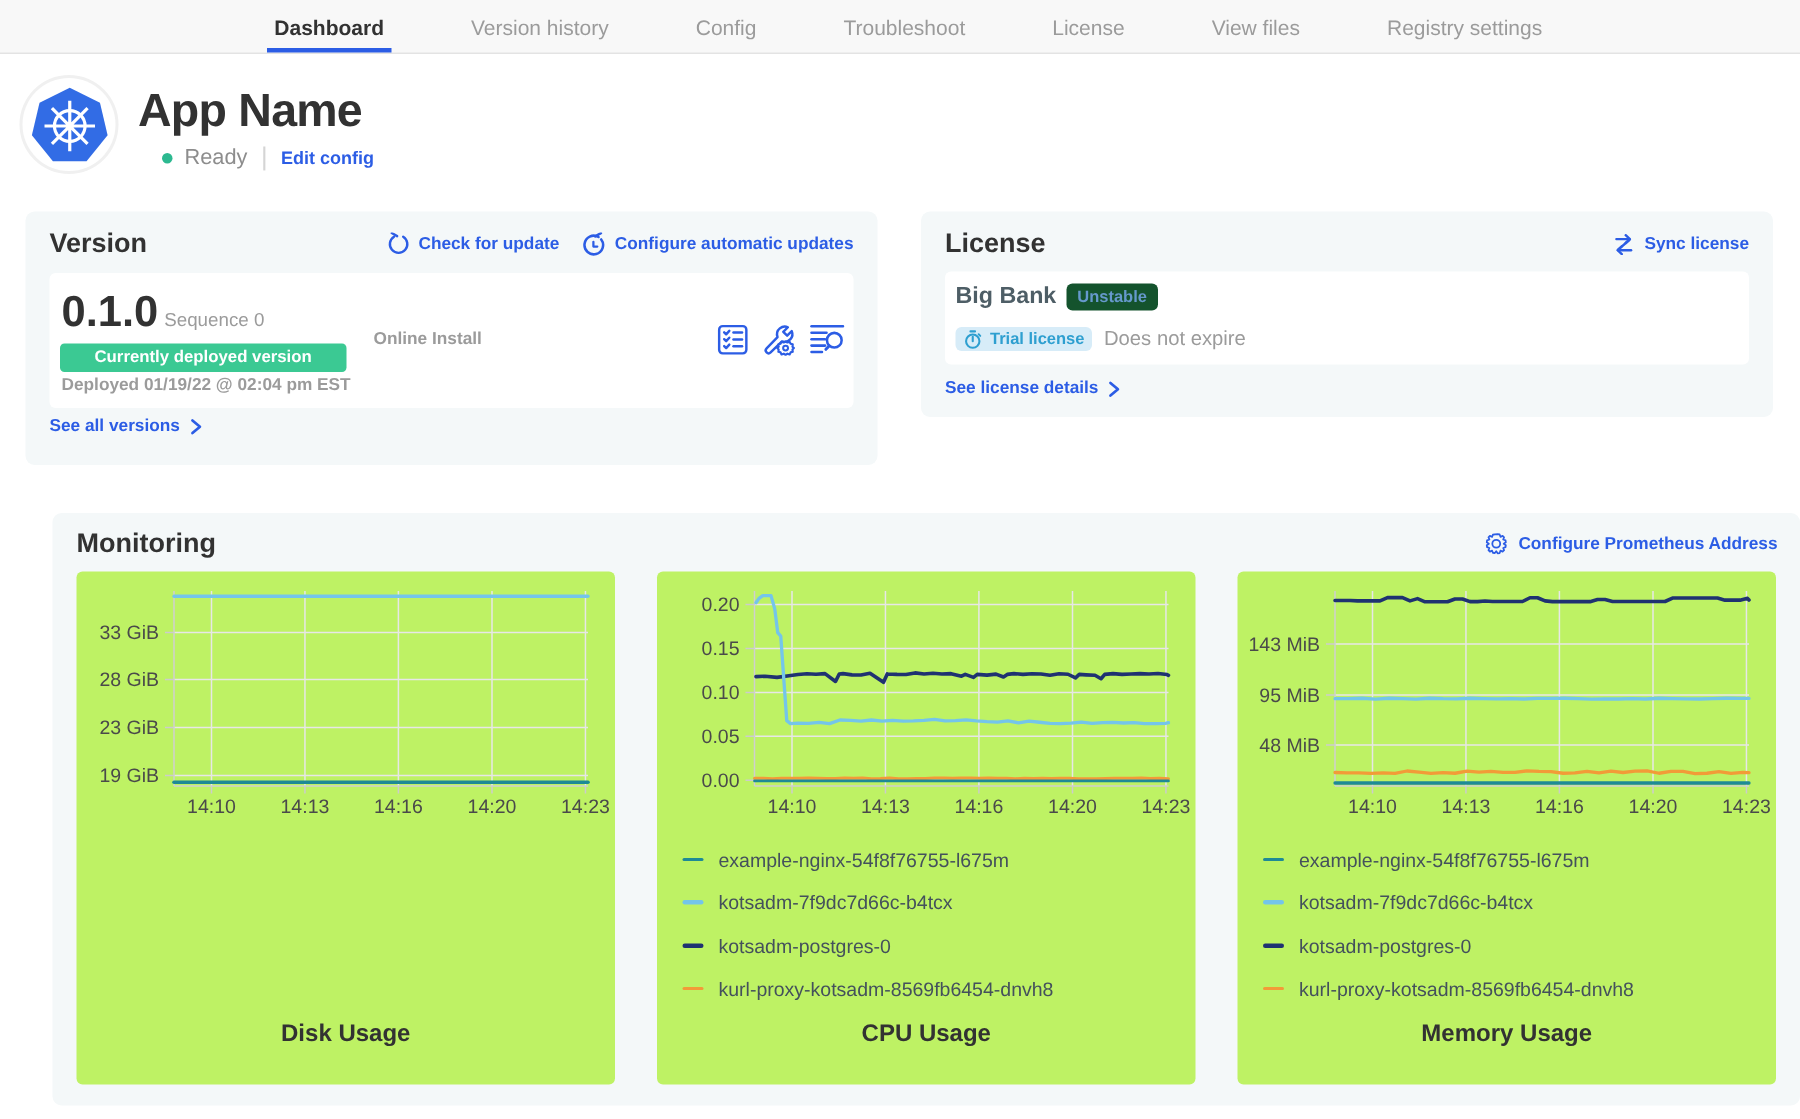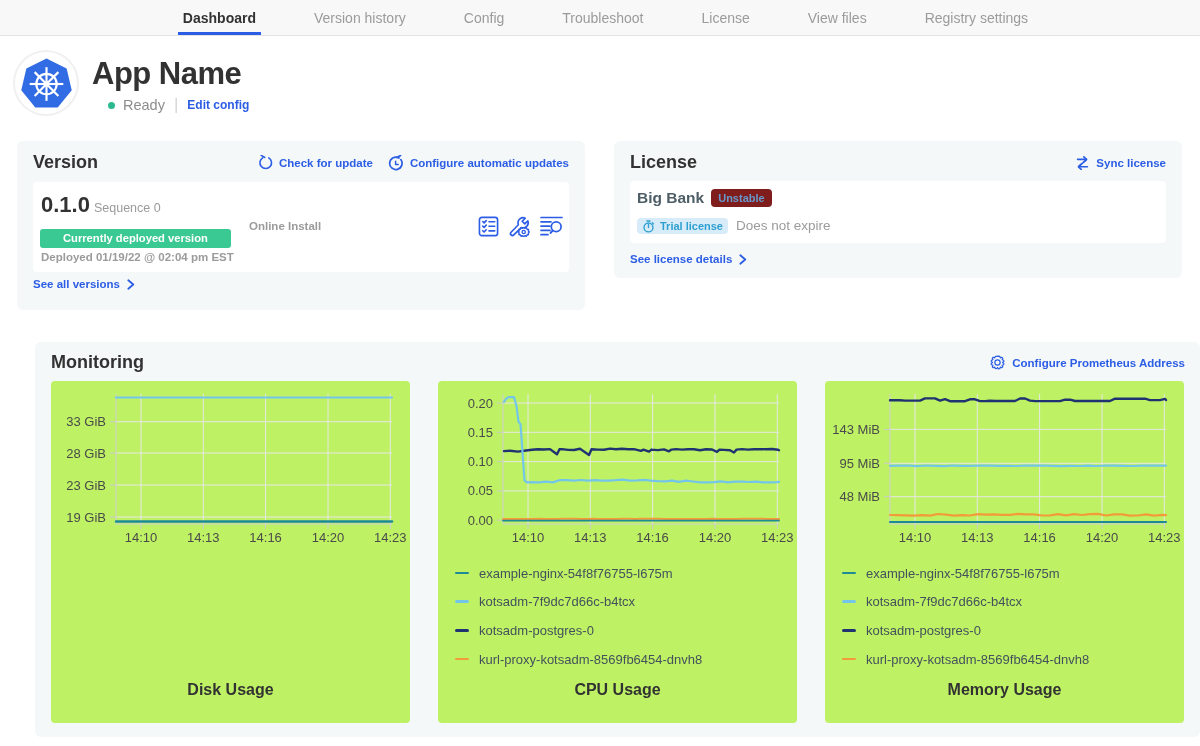--- a/index.html
+++ b/index.html
@@ -16,29 +16,29 @@
 .dot { width:7px; height:7px; border-radius:50%; background:#2cb990; margin-right:8px; }
 .vsep { color:#d5d5d5; margin:0 9px; font-size:17px; font-weight:normal; }
 .editcfg { color:#2c5de5; font-weight:bold; font-size:12px; }
 .card { position:absolute; background:#f4f8f9; border-radius:6px; }
 .cardhead { position:absolute; left:16px; right:16px; top:11px; display:flex; align-items:center; justify-content:space-between; }
 .cardtitle { font-size:18px; font-weight:bold; color:#323232; }
 .hlinks { display:flex; align-items:center; gap:15px; }
 .hlink { display:flex; align-items:center; color:#2c5de5; font-weight:bold; font-size:11.5px; }
 .whitebox { position:absolute; left:16px; right:16px; background:#fff; border-radius:4px; }
 .seelink { position:absolute; left:16px; display:flex; align-items:center; color:#2c5de5; font-weight:bold; font-size:11.5px; }
-.vnum { font-size:22px; font-weight:bold; color:#323232; }
+.vnum { font-size:29px; font-weight:bold; color:#323232; }
 .seq { font-size:12.5px; color:#9b9b9b; margin-left:4px; }
 .pill-green { display:inline-flex; align-items:center; background:#3bc993; color:#fff; font-weight:bold;
   font-size:11.2px; height:19px; padding:0 23px; border-radius:3px; }
 .deployed { font-size:11.5px; font-weight:bold; color:#9b9b9b; }
 .online { position:absolute; left:216px; top:79px; font-size:11.5px; font-weight:bold; color:#9b9b9b; }
 .vicons { position:absolute; right:6px; top:73px; display:flex; align-items:center; gap:9px; }
 .bigbank { font-size:15.5px; font-weight:bold; color:#4e5e66; }
-.pill-unstable { background:#7f1d1d; color:#6699cc; font-size:11px; font-weight:bold;
+.pill-unstable { background:#14532d; color:#6699cc; font-size:11px; font-weight:bold;
   padding:3px 7px; border-radius:4px; margin-left:7px; }
 .pill-trial { display:inline-flex; align-items:center; background:#d7ecf8; color:#2e9fd0;
   font-size:11px; font-weight:bold; height:16px; padding:0 5px; border-radius:4px; }
 .noexpire { font-size:13.5px; color:#9b9b9b; margin-left:8px; }
 .chartcard { position:absolute; top:39px; width:359px; height:342px; background:#bef264; border-radius:4px; }
 .lrow { display:flex; align-items:center; height:20px; margin-bottom:8.7px; font-size:13px; color:#44515c; }
 .dash { width:14px; height:2.6px; border-radius:2px; margin-right:10px; flex:none; }
 .ctitle { position:absolute; left:0; right:0; top:300px; text-align:center; font-size:16px; font-weight:bold; color:#323232; }
 .legend { position:absolute; left:17px; top:182px; }
 </style>

